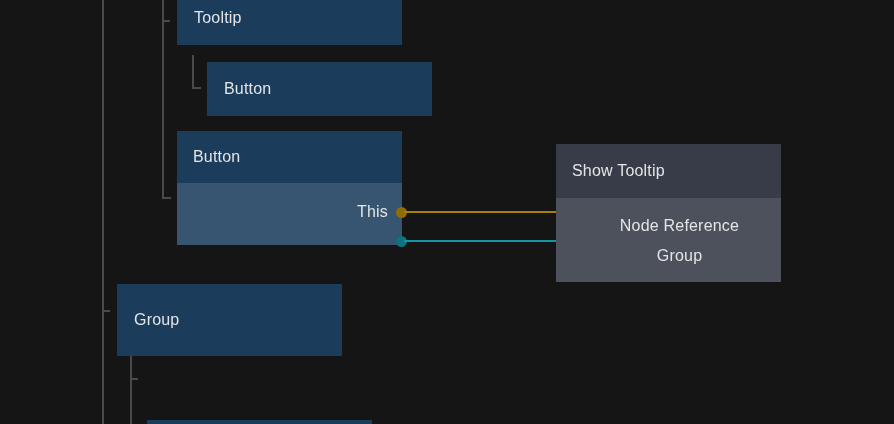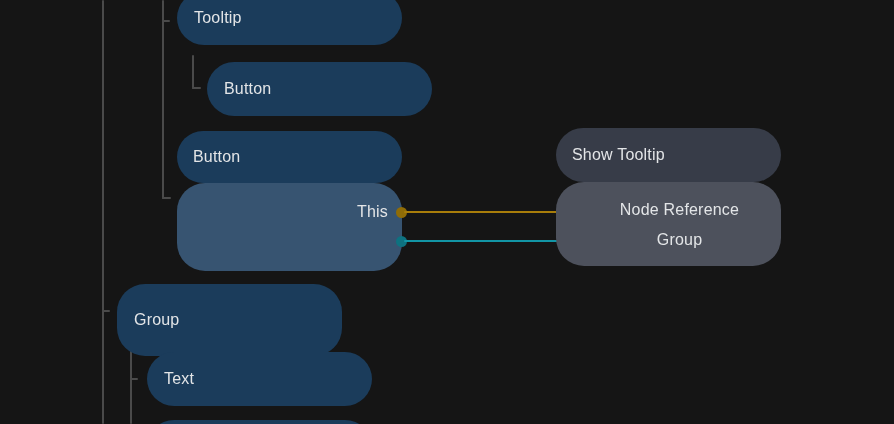--- a/index.html
+++ b/index.html
@@ -8,21 +8,21 @@
     --node-header-blue:#1b3c5b;
     --node-body-blue:#375471;
     --node-header-gray:#373c48;
     --node-body-gray:#4d515c;
     --text:#e3e5e7;
     --wire-orange:#a87d0a;
     --wire-teal:#1295a5;
     --port-orange:#8f6c07;
     --port-teal:#0e7280;
   }
-  *{margin:0;padding:0;box-sizing:border-box;border-radius:28px;}
+  *{margin:0;padding:0;box-sizing:border-box;}
   html,body{width:894px;height:424px;overflow:hidden;}
   body{
     background:var(--background);
     font-family:"Liberation Sans", sans-serif;
     color:var(--text);
   }
   .canvas{position:relative;width:894px;height:424px;overflow:hidden;}
 
   .guide{position:absolute;background:var(--guide-line);}
 
@@ -42,21 +42,21 @@
 
   .node-group{position:absolute;width:225px;}
   .node-group .hdr{
     background:var(--node-header-blue);
     display:flex;align-items:center;
   }
   .node-group .bdy{
     position:relative;
     background:var(--node-body-blue);
   }
-  .node-group.gray .hdr{background:var(--node-header-gray);}
+  .node-group.gray .hdr{background:var(--node-header-gray);margin-top:16px;}
   .node-group.gray .bdy{background:var(--node-body-gray);}
   .hdr .node-label{padding-left:16px;font-size:16px;letter-spacing:.2px;}
 
   .port-row{
     position:absolute;left:0;right:0;height:28px;
     display:flex;align-items:center;justify-content:flex-end;
     padding-right:14px;font-size:16px;letter-spacing:.2px;
   }
   .input-row{
     position:absolute;left:8px;right:0;height:28px;
@@ -97,21 +97,21 @@
   </div>
 
   <div class="node" style="left:207px;top:62px;height:54px">
     <span class="node-label">Button</span>
   </div>
 
   <div class="node-group" style="left:177px;top:131px">
     <div class="hdr" style="height:52px">
       <span class="node-label">Button</span>
     </div>
-    <div class="bdy" style="height:88px">
+    <div class="bdy" style="height:62px">
       <div class="port-row" style="top:15px">
         <span>This</span>
       </div>
     </div>
   </div>
 
   <div class="port-dot" style="left:396px;top:207px;background:var(--port-orange)"></div>
   <div class="port-dot" style="left:396px;top:236px;background:var(--port-teal)"></div>
 
   <div class="wire" style="left:404px;top:211px;width:154px;background:var(--wire-orange)"></div>
@@ -131,19 +131,16 @@
       <div class="input-row" style="top:44px">
         <span>Group</span>
       </div>
     </div>
   </div>
 
   <div class="node" style="left:117px;top:284px;height:72px">
     <span class="node-label">Group</span>
   </div>
 
-  <div class="node" style="left:147px;top:352px;height:54px">
-    <span class="node-label">Text</span>
-  </div>
 
   <div class="node" style="left:147px;top:420px;height:54px"></div>
 
 </div>
 
 </body></html>

